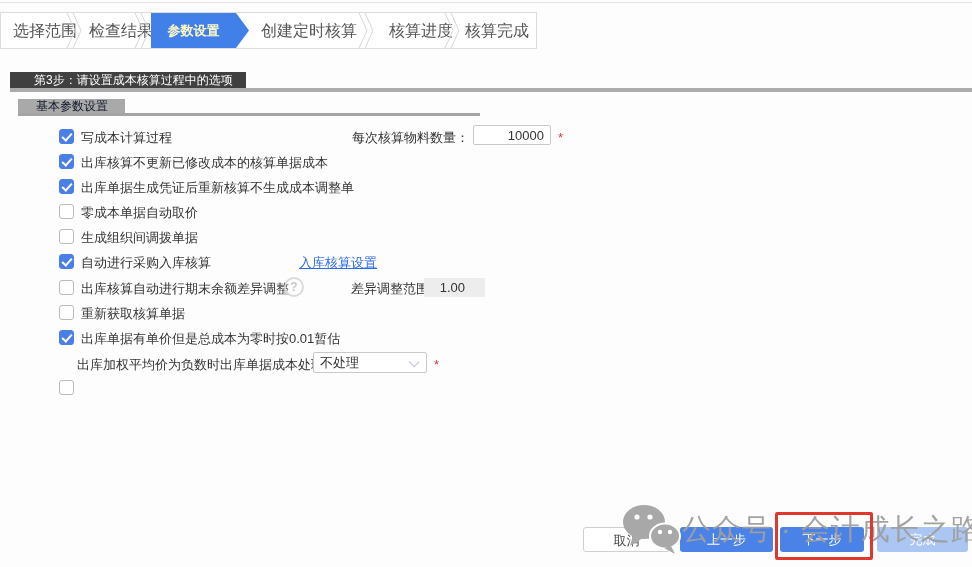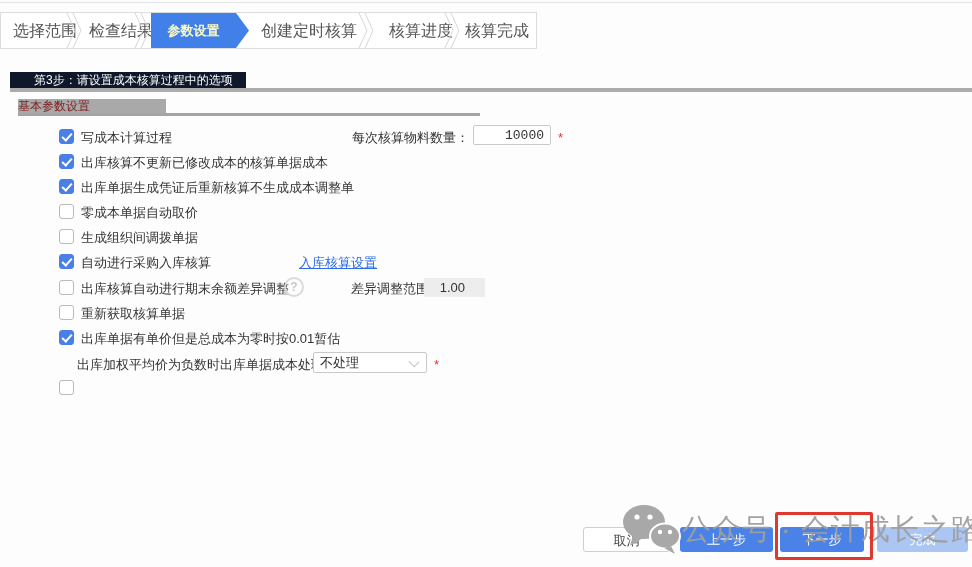--- a/index.html
+++ b/index.html
@@ -11,36 +11,36 @@
   .steps{position:absolute;left:0;top:12px;width:537px;height:37px;border:1px solid #dcdcdc;background:#fff;box-sizing:border-box;}
   .step{position:absolute;top:0;height:35px;line-height:35px;font-size:16px;color:#555;white-space:nowrap;}
   .step-active{position:absolute;left:150px;top:0;width:98px;height:35px;line-height:35px;
                background:#4180e8;color:#fef9c3;font-weight:bold;font-size:13px;text-align:center;
                padding-right:13px;box-sizing:border-box;
                clip-path:polygon(0 0,85px 0,98px 50%,85px 100%,0 100%);}
   .sep{position:absolute;top:0;}
 
   
   .stephdr{position:absolute;left:10px;top:72px;width:236px;height:16px;line-height:16px;
-           background:#0f172a;color:#fff;font-size:12px;padding-left:24px;box-sizing:border-box;white-space:nowrap;}
+           background:#404040;color:#fff;font-size:12px;padding-left:24px;box-sizing:border-box;white-space:nowrap;}
   .stephdr-line{position:absolute;left:10px;top:88px;width:962px;height:4px;background:#acacac;}
-  .section{position:absolute;left:18px;top:99px;width:148px;height:14px;line-height:14px;
-           background:#a9a9a9;color:#7f1d1d;font-size:12px;box-sizing:border-box;white-space:nowrap;}
+  .section{position:absolute;left:18px;top:99px;width:107px;height:14px;line-height:14px;
+           background:#a9a9a9;color:#0f172a;font-size:12px;padding-left:18px;box-sizing:border-box;white-space:nowrap;}
   .section-line{position:absolute;left:18px;top:113px;width:462px;height:3px;background:#a4a4a4;}
 
   
   .row{position:absolute;left:0;width:100%;height:17px;font-size:13px;margin-left:21px;}
   .cb{position:absolute;left:38px;top:0;width:13px;height:13px;border:1px solid #b9b9b9;border-radius:3px;background:#fff;cursor:pointer;}
   .cb.on{background:#4a7fe8;border-color:#4a7fe8;}
   .cb.on::after{content:'';position:absolute;left:4px;top:1px;width:4px;height:8px;
                 border:solid #fff;border-width:0 2px 2px 0;transform:rotate(42deg);}
   .lbl{position:absolute;left:60px;top:0;white-space:nowrap;}
   .flabel{position:absolute;top:0;text-align:right;white-space:nowrap;}
   .txt{position:absolute;top:-4px;height:18px;border:1px solid #c9c9c9;border-radius:2px;
-       font-size:13px;text-align:right;padding:0 6px;font-family:Liberation Mono, monospace;color:#333;background:#fff;}
+       font-size:13px;text-align:right;padding:0 6px;font-family:Liberation Sans, sans-serif;color:#333;background:#fff;}
   .req{position:absolute;top:1px;color:#e0382e;font-size:13px;}
   .link{position:absolute;top:0;color:#2c6be8;text-decoration:underline;cursor:pointer;white-space:nowrap;}
   .help{position:absolute;top:-3px;width:16px;height:16px;border:2px solid #dadada;border-radius:50%;
         color:#c8c8c8;font-size:12px;font-weight:bold;text-align:center;line-height:16px;cursor:pointer;}
   .robox{position:absolute;top:-2px;width:41px;height:19px;line-height:19px;background:#ededed;
          text-align:right;padding-right:20px;color:#333;}
   .select{position:absolute;top:-4px;width:84px;height:19px;border:1px solid #c9c9c9;border-radius:2px;
           background:#fff;padding:0 22px 0 6px;line-height:19px;cursor:pointer;}
   .chev{position:absolute;right:8px;top:5px;width:7px;height:7px;
         border-right:1px solid #b4becd;border-bottom:1px solid #b4becd;transform:rotate(45deg) scaleY(.9);}

